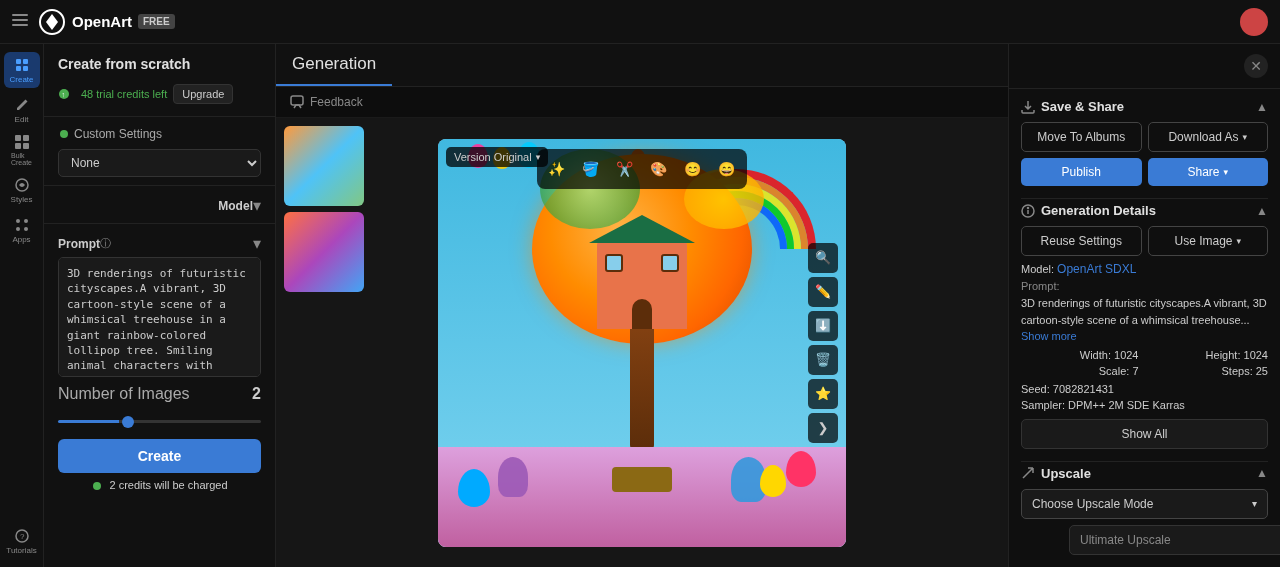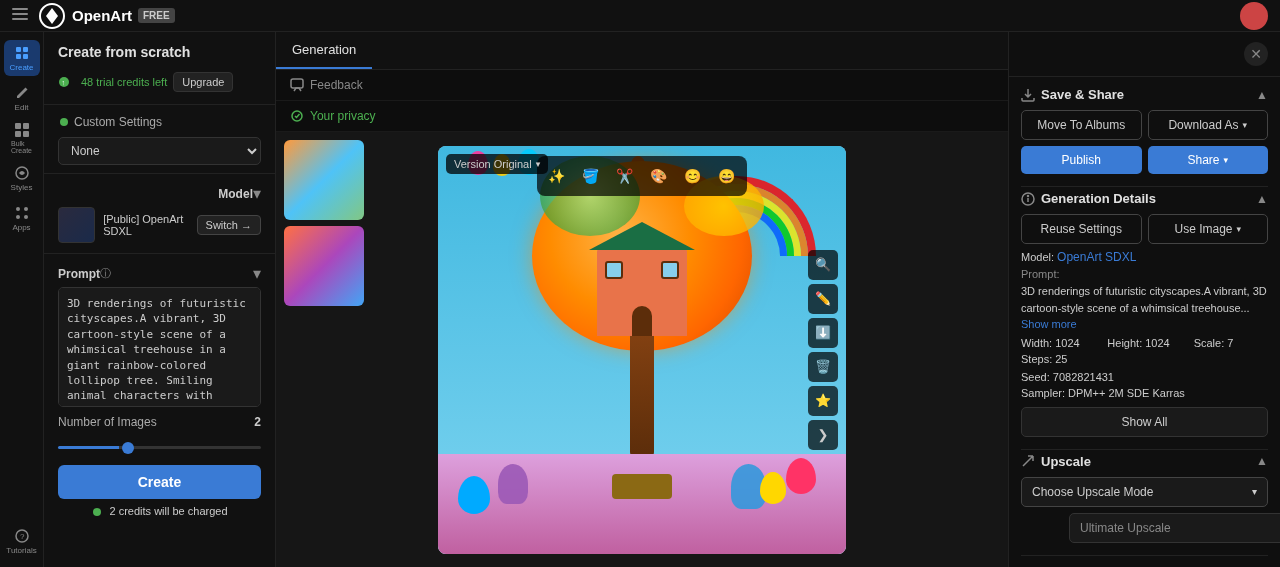--- a/index.html
+++ b/index.html
@@ -9,21 +9,21 @@
       color: #e0e0e0;
       width: 1280px;
       height: 567px;
       overflow: hidden;
       display: flex;
       flex-direction: column;
     }
 
     
     .topnav {
-      height: 32px;
+      height: 44px;
       background: #111;
       border-bottom: 1px solid #222;
       display: flex;
       align-items: center;
       padding: 0 12px;
       gap: 10px;
       flex-shrink: 0;
     }
     .topnav-logo {
       display: flex;
@@ -210,21 +210,21 @@
       font-size: 11px;
       padding: 8px;
       resize: none;
       line-height: 1.4;
     }
     .num-images-row {
       padding: 8px 14px 4px;
       display: flex;
       align-items: center;
       justify-content: space-between;
-      font-size: 12px;
+      font-size: 16px;
       color: #aaa;
     }
     .num-images-val { color: #ccc; font-weight: 600; }
     .slider-row {
       padding: 2px 14px 8px;
     }
     .slider {
       width: 100%;
       -webkit-appearance: none;
       height: 3px;
@@ -277,21 +277,21 @@
       overflow: hidden;
     }
     .middle-tabs {
       display: flex;
       border-bottom: 1px solid #222;
       background: #111;
       flex-shrink: 0;
     }
     .tab-item {
       padding: 10px 16px;
-      font-size: 13px;
+      font-size: 17px;
       color: #888;
       cursor: pointer;
       border-bottom: 2px solid transparent;
     }
     .tab-item.active {
       color: #e0e0e0;
       border-bottom-color: #3a7bd5;
     }
     .feedback-row {
       display: flex;
@@ -476,24 +476,25 @@
       padding: 7px 10px;
       border-radius: 5px;
       font-size: 12px;
       cursor: pointer;
       width: 100%;
       margin-left: 48px;
     }
 
     .gen-details-grid {
       display: grid;
-      grid-template-columns: 1fr 1fr 1fr;
+      grid-template-columns: 1fr 1fr;
       gap: 4px 12px;
       font-size: 11px;
       margin-bottom: 6px;
+      text-align: right;
     }
     .gen-detail-item { color: #888; }
     .gen-detail-item span { color: #ccc; font-weight: 500; }
     .gen-detail-full {
       font-size: 11px;
       color: #888;
       margin-bottom: 4px;
     }
     .gen-detail-full span { color: #ccc; }
 
@@ -683,28 +684,20 @@
     <div class="select-row">
       <select class="select-box">
         <option>None</option>
       </select>
     </div>
     <div class="divider"></div>
     <div class="model-row">
       <span class="label">Model</span>
       <span class="chevron">▾</span>
     </div>
-    <div class="model-preview">
-      <div class="model-thumb"></div>
-      <span class="model-name">[Public] OpenArt SDXL</span>
-      <button class="model-switch">
-        <span>Switch</span>
-        <span>→</span>
-      </button>
-    </div>
     <div class="divider"></div>
     <div class="prompt-row">
       <span class="label">Prompt</span>
       <span style="color:#888;font-size:11px;">ⓘ</span>
       <span style="flex:1;"></span>
       <span style="color:#888;">▾</span>
     </div>
     <textarea class="prompt-textarea" style="">3D renderings of futuristic cityscapes.A vibrant, 3D cartoon-style scene of a whimsical treehouse in a giant rainbow-colored lollipop tree. Smiling animal characters with exaggerated features are having a tea party on a branch. The style should be reminiscent of children's animated movies, with bold colors and rounded shapes.</textarea>
     <div class="num-images-row">
       <span>Number of Images</span>
@@ -726,29 +719,20 @@
   <div class="middle-panel">
     <div class="middle-tabs">
       <div class="tab-item active">Generation</div>
     </div>
     <div class="feedback-row">
       <svg viewBox="0 0 14 14" fill="none" stroke="#888" stroke-width="1.5">
         <rect x="1" y="1" width="12" height="9" rx="2"></rect>
           <path d="M4 13l2-3h3l2 3"></path>
       </svg>
       <span style="cursor:pointer;">Feedback</span>
-    </div>
-    <div class="privacy-row">
-      <svg viewBox="0 0 14 14" fill="none" stroke="#4caf50" stroke-width="1.5" width="14" height="14">
-        <circle cx="7" cy="7" r="5"></circle>
-          <path d="M5 7l1.5 1.5L9.5 5"></path>
-      </svg>
-      <span style="color:#4caf50;">
-        <span>Your privacy</span>
-      </span>
     </div>
 
     <div class="image-viewer-wrap">
 
       <div style="position:absolute;left:8px;top:8px;display:flex;flex-direction:column;gap:6px;">
         <div class="image-thumb" style="width:80px;height:80px;">
           <div class="image-thumb-inner" style="background:linear-gradient(135deg,#ff9a3c 0%,#4fc3f7 50%,#81c784 100%);"></div>
         </div>
         <div class="image-thumb" style="width:80px;height:80px;">
           <div class="image-thumb-inner" style="background:linear-gradient(135deg,#ff7043 0%,#ab47bc 50%,#42a5f5 100%);"></div>

